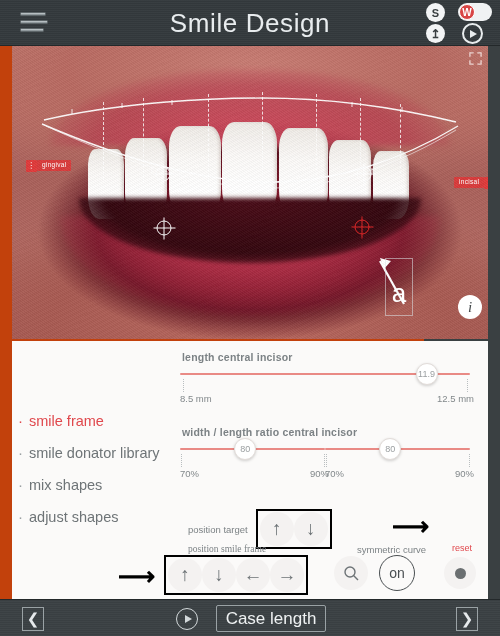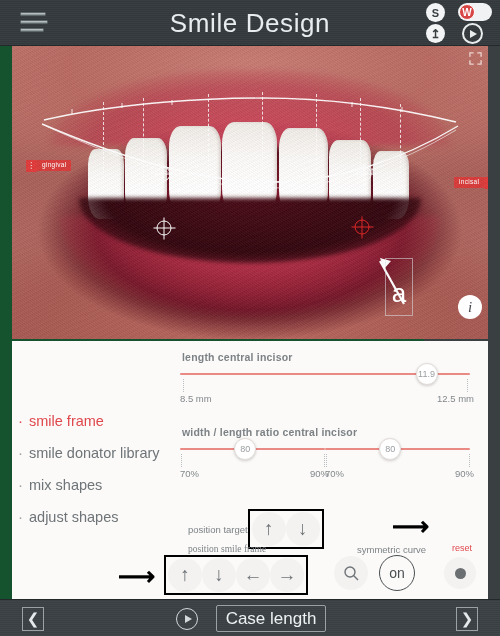--- a/index.html
+++ b/index.html
@@ -5,21 +5,21 @@
   * { box-sizing: border-box; margin: 0; padding: 0; }
   html, body {
     width: 500px; height: 636px;
     background: #3a4042;
     font-family: "Liberation Sans", sans-serif;
     overflow: hidden;
   }
   #app {
     position: relative;
     width: 424px; height: 636px;
-    background: #14532d;
+    background: #c2410c;
     padding-left: 48px;
   }
 
   
   .topbar {
     position: absolute; left: 0; top: 0;
     width: 500px; height: 46px;
     background: #343a3d;
     background-image: repeating-linear-gradient(0deg, rgba(255,255,255,.022) 0 1px, rgba(0,0,0,.03) 1px 2px);
     border-bottom: 1px solid #23282a;
@@ -419,21 +419,21 @@
             <span class="tick" style="left:99%;"></span>
           </div>
           <div class="lbls">
             <span class="lbl" style="left:0;">70%</span>
             <span class="lbl" style="right:-4px;">90%</span>
           </div>
         </div>
       </div>
     </div>
 
-    <div style="position:absolute; left:176px; top:168px; display:flex; align-items:center; ">
+    <div style="position:absolute; left:176px; top:168px; display:flex; align-items:center; gap:8px;">
       <span class="row-label">position target</span>
       <div class="hl-box">
         <div class="circ-btn">↑</div>
         <div class="circ-btn">↓</div>
       </div>
     </div>
     <div class="blk-arrow" style="left:380px; top:172px;">⟶</div>
 
     <div style="position:absolute; left:176px; top:203px;font-family:Liberation Serif, serif;" class="row-label">position smile frame</div>
     <div style="position:absolute; left:345px; top:203px;" class="row-label">symmetric curve</div>

